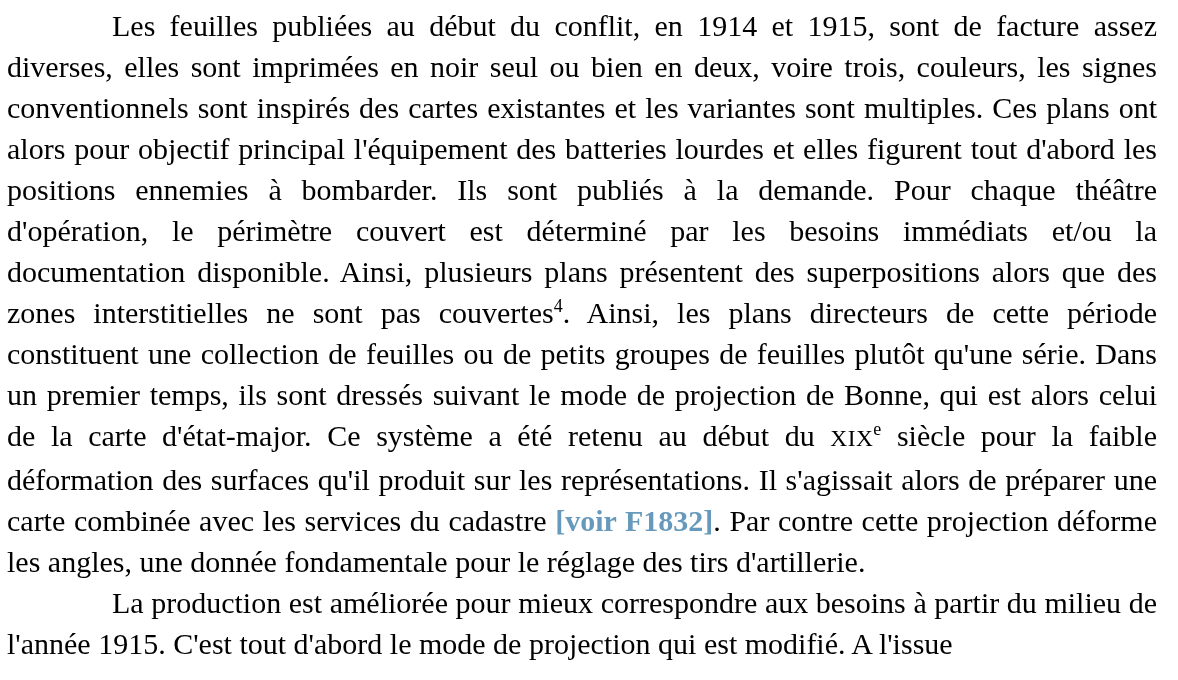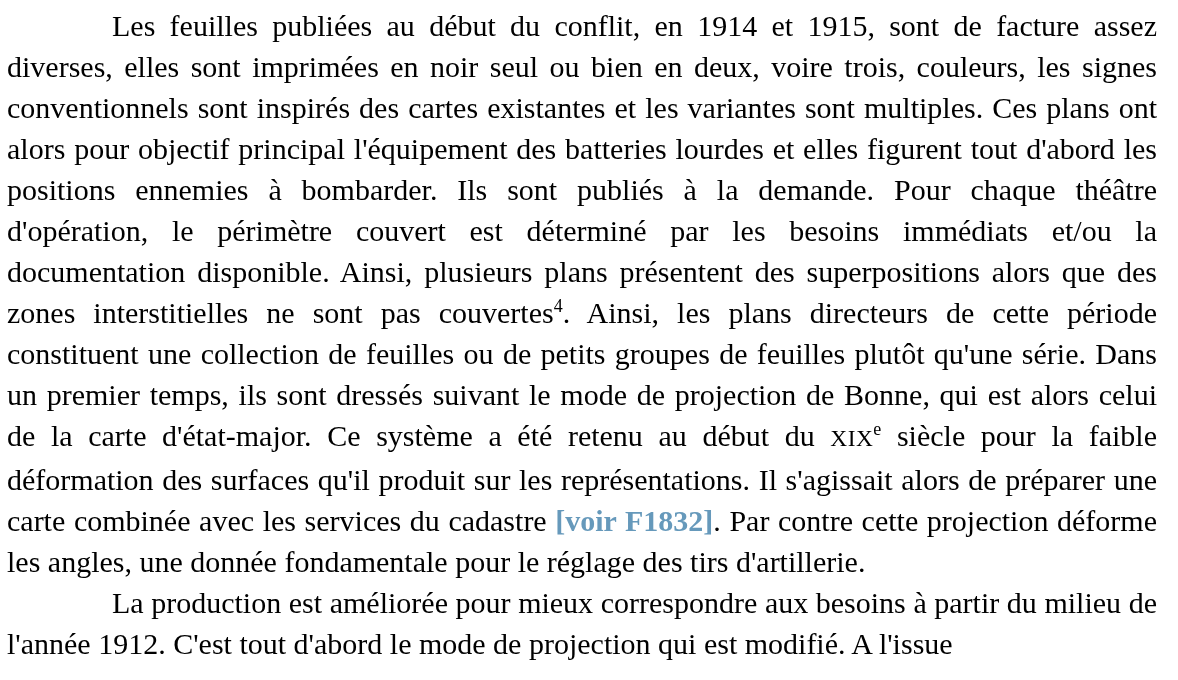--- a/index.html
+++ b/index.html
@@ -39,15 +39,15 @@
     font-size: 0.78em;
     letter-spacing: 0.5px;
   }
 </style>
 </head>
 <body>
 
 <div class="page">
   <div>
       <p class="body-text"><span>Les feuilles publiées au début du conflit, en 1914 et 1915, sont de facture assez diverses, elles sont imprimées en noir seul ou bien en deux, voire trois, couleurs, les signes conventionnels sont inspirés des cartes existantes et les variantes sont multiples. Ces plans ont alors pour objectif principal l'équipement des batteries lourdes et elles figurent tout d'abord les positions ennemies à bombarder. Ils sont publiés à la demande. Pour chaque théâtre d'opération, le périmètre couvert est déterminé par les besoins immédiats et/ou la documentation disponible. Ainsi, plusieurs plans présentent des superpositions alors que des zones interstitielles ne sont pas couvertes</span><sup class="fn">4</sup><span>. Ainsi, les plans directeurs de cette période constituent une collection de feuilles ou de petits groupes de feuilles plutôt qu'une série. Dans un premier temps, ils sont dressés suivant le mode de projection de Bonne, qui est alors celui de la carte d'état-major. Ce système a été retenu au début du </span><span class="sc">XIX</span><sup class="fn">e</sup><span> siècle pour la faible déformation des surfaces qu'il produit sur les représentations. Il s'agissait alors de préparer une carte combinée avec les services du cadastre </span><a class="doc-link" href="#" style="color: rgb(102, 153, 187);">[voir F1832]</a><span>. Par contre cette projection déforme les angles, une donnée fondamentale pour le réglage des tirs d'artillerie.</span></p>
-      <p class="body-text"><span>La production est améliorée pour mieux correspondre aux besoins à partir du milieu de l'année 1912. C'est tout d'abord le mode de projection qui est modifié. A l'issue</span></p>
+      <p class="body-text"><span>La production est améliorée pour mieux correspondre aux besoins à partir du milieu de l'année 1915. C'est tout d'abord le mode de projection qui est modifié. A l'issue</span></p>
     </div>
 </div>
 
 </body></html>

